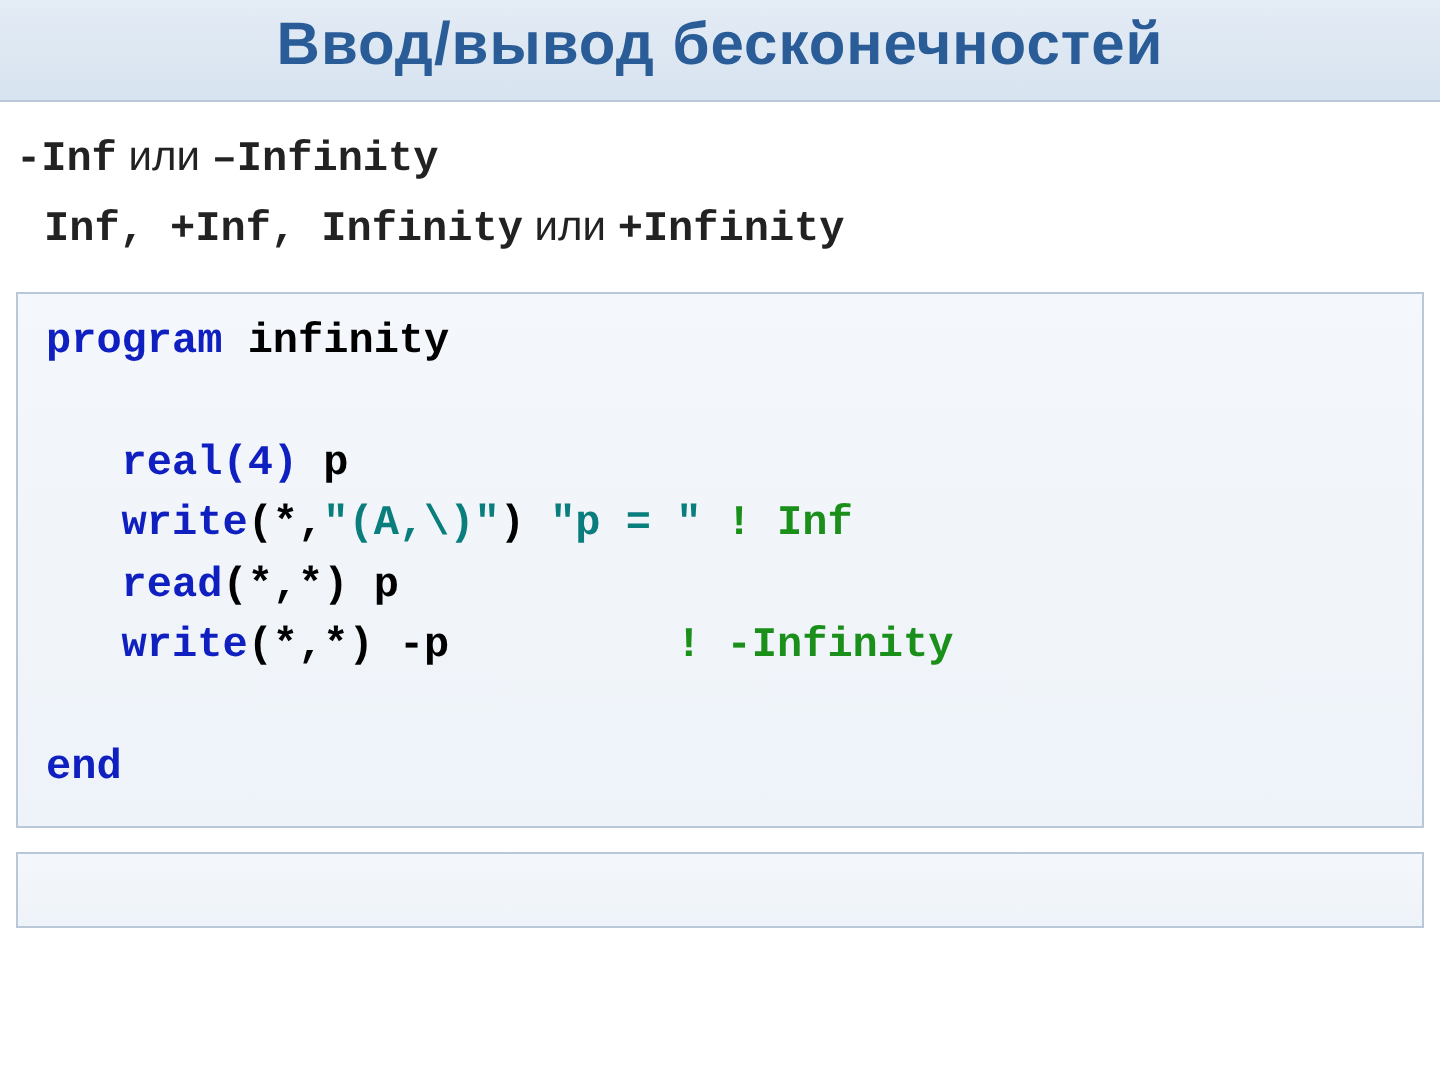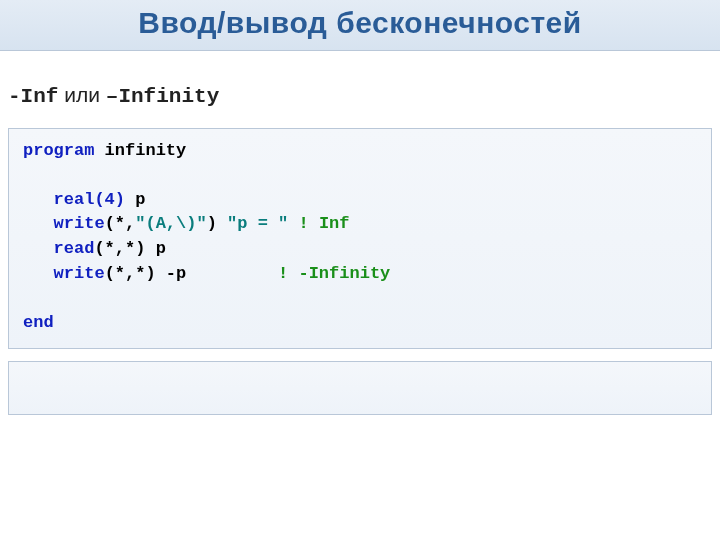--- a/index.html
+++ b/index.html
@@ -20,35 +20,35 @@
     padding: 6px 0 10px 0;
     text-align: center;
   }
   .title-bar h1 {
     color: #2a5c97;
     font-size: 30px;
     font-weight: bold;
     letter-spacing: 0.5px;
   }
   .content {
-    padding: 28px 8px 0 8px;
+    padding: 12px 8px 0 8px;
     font-size: 21px;
     color: #222;
     line-height: 1.55;
   }
   .mono { font-family: "Courier New", monospace; font-weight: bold; }
   .regular { font-family: Verdana, Geneva, sans-serif; font-weight: normal; }
   .indent { padding-left: 150px; }
   .code-box {
     margin: 14px 8px 0 8px;
     border: 1px solid #b9c7d8;
     background: linear-gradient(to bottom, #f4f7fb 0%, #eef3f9 100%);
     padding: 10px 14px 12px 14px;
     font-family: "Courier New", monospace;
-    font-size: 17px;
+    font-size: 21px;
     line-height: 1.45;
     white-space: pre;
   }
   .kw-blue { color: #1020c0; font-weight: bold; }
   .kw-black { color: #000; font-weight: bold; }
   .str-teal { color: #0a7d7d; font-weight: bold; }
   .cmt-green { color: #1a8f1a; font-weight: bold; }
   .footer-box {
     margin: 12px 8px 0 8px;
     border: 1px solid #b9c7d8;
@@ -62,20 +62,23 @@
 <div class="slide">
 
   <div class="title-bar">
     <h1>Ввод/вывод бесконечностей</h1>
   </div>
 
   <div class="content">
     <div>
       <span class="mono">-Inf</span><span class="regular"> или </span><span class="mono">–Infinity</span>
     </div>
+    <div style="padding-left:14px;">
+      <span class="mono">Inf, +Inf, Infinity</span><span class="regular"> или </span><span class="mono">+Infinity</span>
+    </div>
   </div>
 
   <div class="code-box"><span class="kw-blue">program</span><span class="kw-black"> infinity</span>
 
 <span class="kw-blue">   real(4)</span><span class="kw-black"> p</span>
 <span class="kw-blue">   write</span><span class="kw-black">(*,</span><span class="str-teal">"(A,\)"</span><span class="kw-black">) </span><span class="str-teal">"p = "</span><span class="cmt-green"> ! Inf</span>
 <span class="kw-blue">   read</span><span class="kw-black">(*,*) p</span>
 <span class="kw-blue">   write</span><span class="kw-black">(*,*) -p         </span><span class="cmt-green">! -Infinity</span>
 
 <span class="kw-blue">end</span></div>

